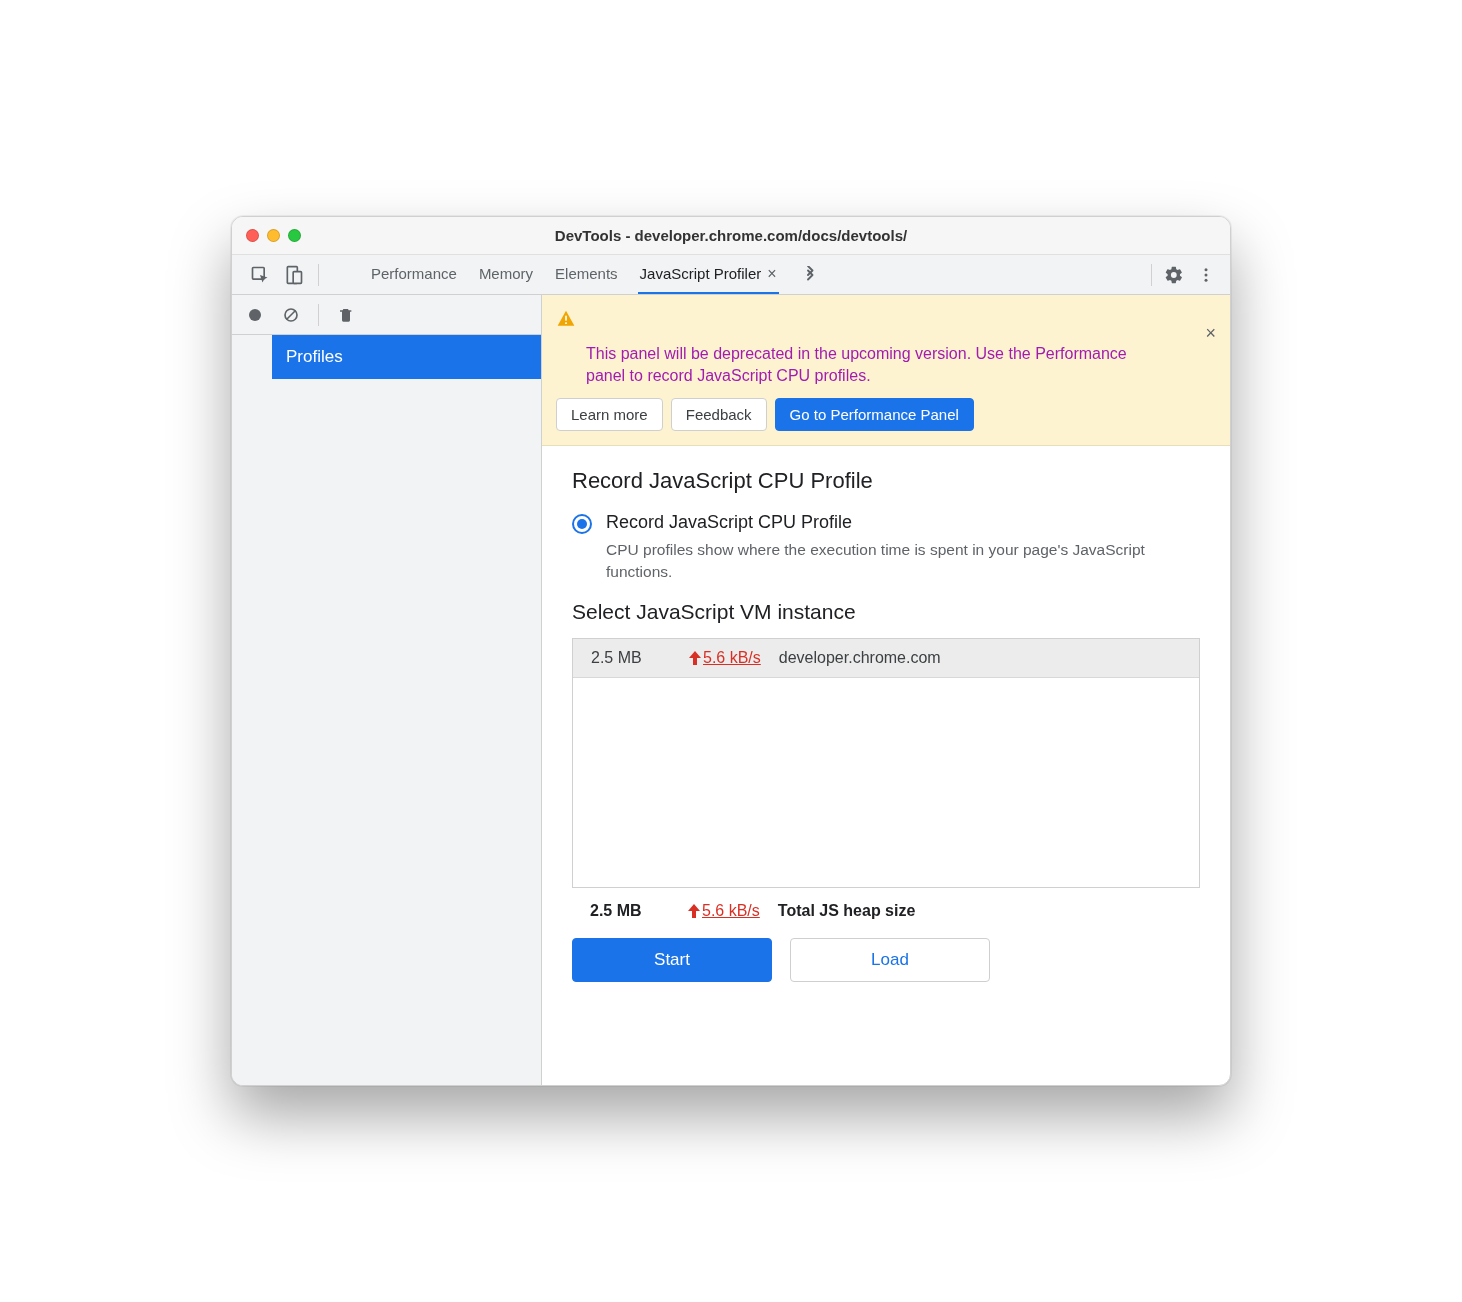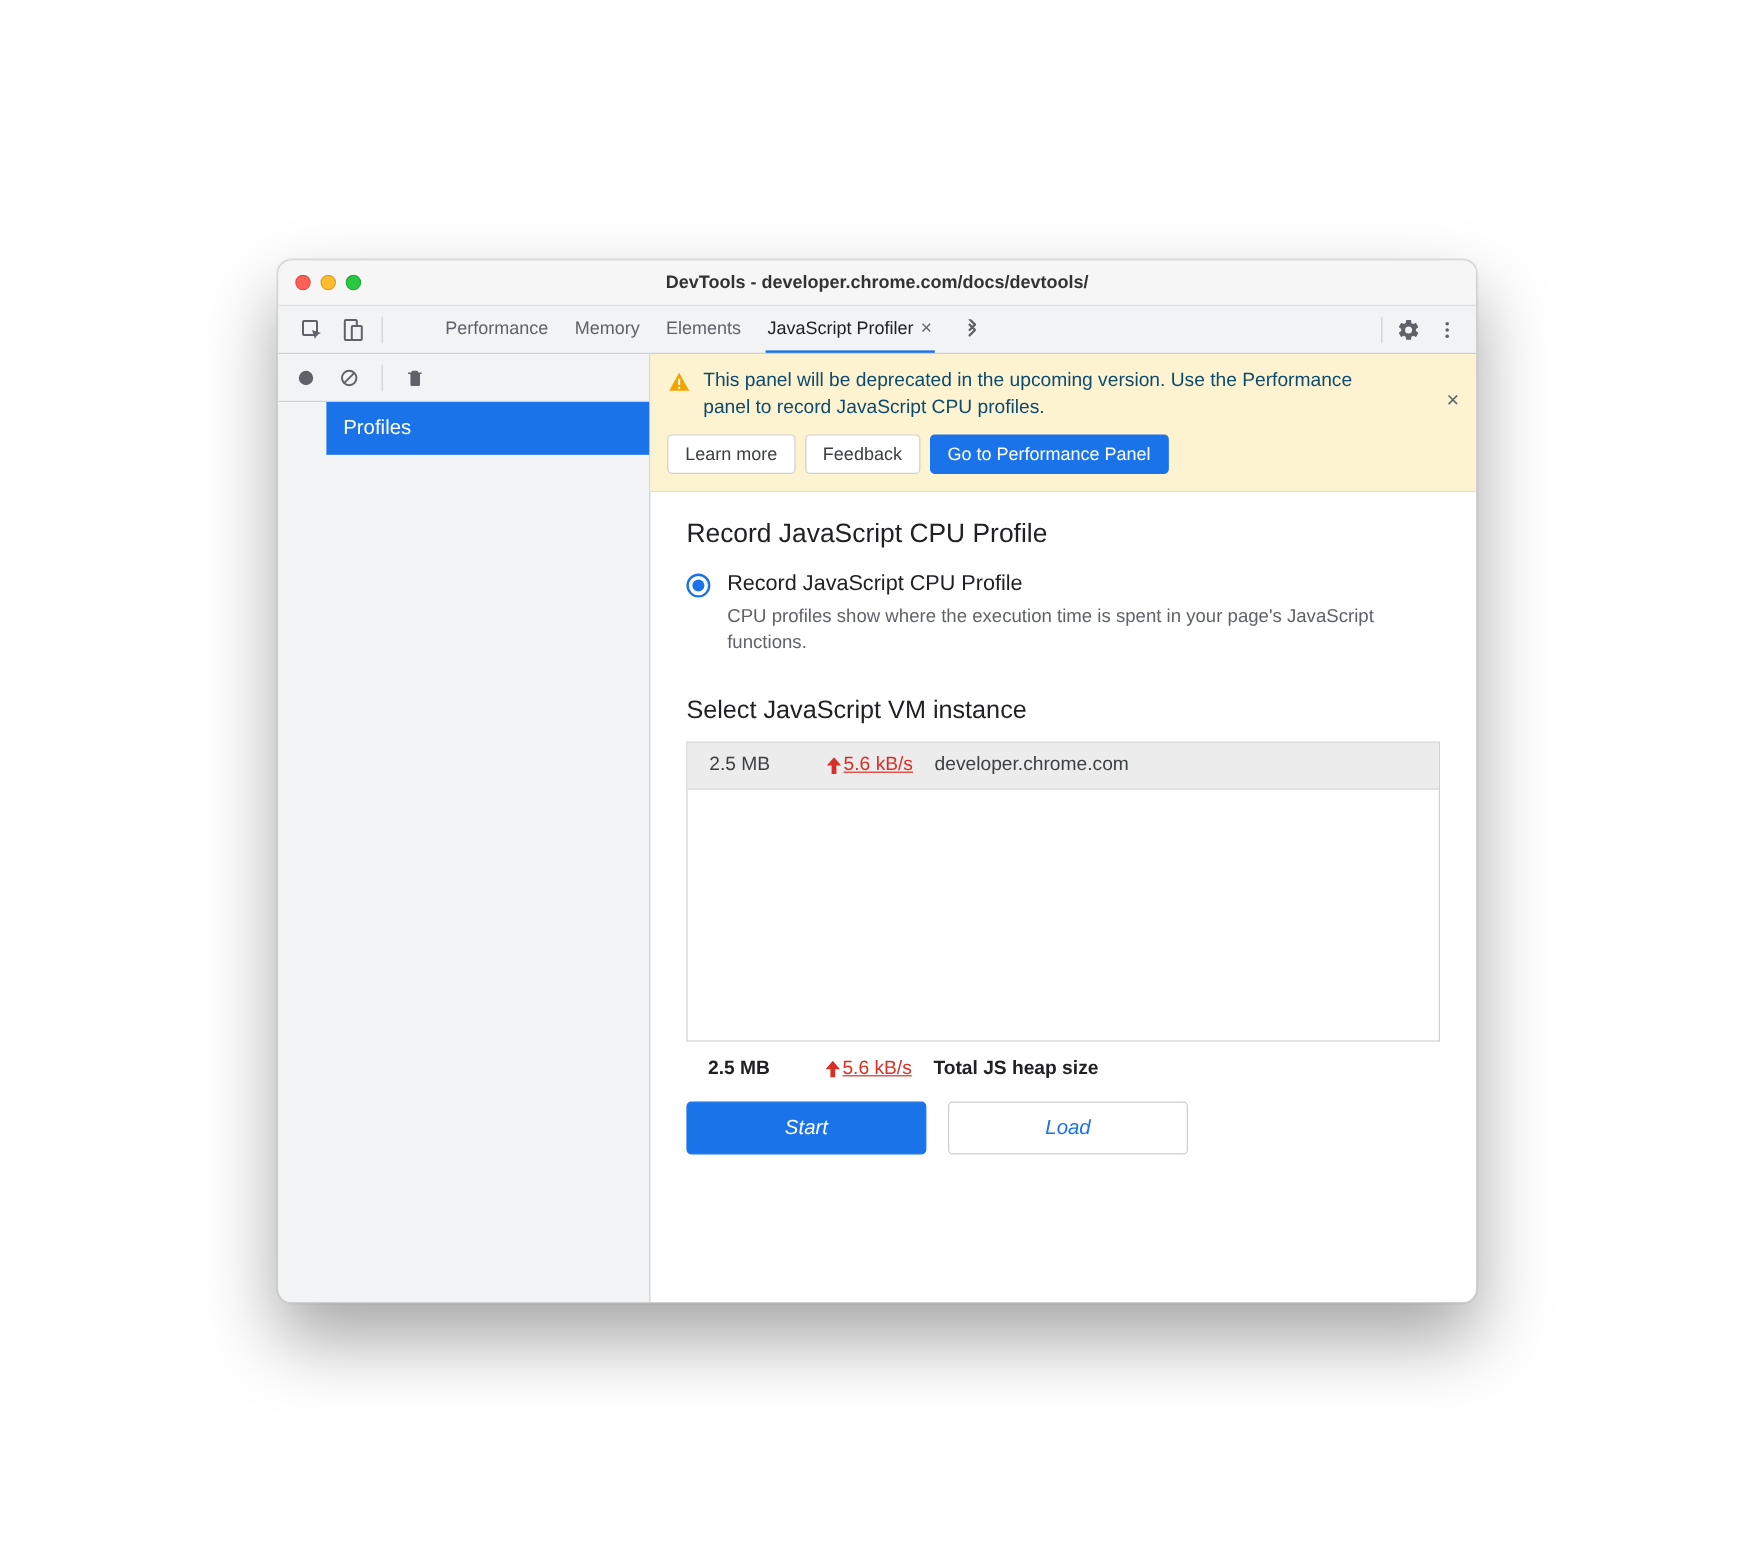--- a/index.html
+++ b/index.html
@@ -92,61 +92,61 @@
   }
   
   .main { flex:1; display:flex; flex-direction:column; min-width:0; }
   .banner {
     background:#fdf3d0; border-bottom:1px solid #e6dfba;
     padding: 12px 14px 14px 14px;
     position:relative;
   }
   .banner-top { display:flex; gap:10px; align-items:flex-start; }
   .warn-icon { flex-shrink:0; margin-top:2px;}
-  .banner-text { font-size:16px; color:#0c4a6e; line-height:1.4; max-width: 560px;}
+  .banner-text { font-size:16px; color:#a21caf; line-height:1.4; max-width: 560px; margin-top: 36px;}
   .banner-close {
     position:absolute; top:28px; right:14px; color:#5f6368; cursor:pointer; font-size:18px;
   }
   .banner-buttons { display:flex; gap:8px; margin-top:10px; margin-left: 0; }
   .btn {
     font-size:15px; padding: 7px 14px; border-radius:4px; cursor:pointer;
     border:1px solid #cfcfcf; background:#fff; color:#3c4043;
   }
   .btn.primary { background:#1a73e8; color:#fff; border-color:#1a73e8; font-weight:500;}
   .content { padding: 22px 30px 20px 30px; flex:1; display:flex; flex-direction:column; overflow:auto;}
   .h1 { font-size:22px; color:#202124; margin-bottom: 18px; font-weight:400;}
   .radio-row { display:flex; gap:14px; align-items:flex-start; }
   .radio {
     width:20px; height:20px; border-radius:50%; border:2px solid #1a73e8;
     display:flex; align-items:center; justify-content:center; flex-shrink:0; margin-top:2px;
   }
   .radio .dot { width:10px; height:10px; border-radius:50%; background:#1a73e8; }
   .radio-label { font-size:18px; color:#202124; }
   .radio-desc { font-size:15.5px; color:#5f6368; margin-top:6px; line-height:1.45; max-width: 560px;}
-  .h2 { font-size:21px; color:#202124; margin-top: 32px; margin-bottom: 14px; font-weight:400;}
+  .h2 { font-size:21px; color:#202124; margin-top: 16px; margin-bottom: 14px; font-weight:400;}
   .vm-list {
     border:1px solid #d0d0d0; height: 250px; background:#fff;
   }
   .vm-row {
     display:flex; align-items:center; gap:18px;
     padding: 10px 18px; background:#ececec; font-size:16px; color:#3c4043;
     border-bottom:1px solid #d8d8d8; cursor:pointer;
   }
   .vm-size { width: 80px; text-align:left; }
   .vm-rate { color:#d93025; font-weight:500; display:flex; align-items:center; gap:2px;text-decoration:underline;}
   .summary-row {
     display:flex; align-items:center; gap:18px;
     padding: 14px 18px 0 18px; font-size:16px; color:#3c4043;
   }
   .summary-row .vm-size { font-weight:700; color:#202124;}
   .summary-row .lbl { font-weight:700; color:#202124;}
   .action-buttons { display:flex; gap:18px; margin-top: 18px; }
   .bigbtn {
     width: 200px; padding: 11px 0; text-align:center; font-size:17px;
-    border-radius:4px; cursor:pointer; font-weight:500;font-style:italic;
+    border-radius:4px; cursor:pointer; font-weight:500;
   }
   .bigbtn.start { background:#1a73e8; color:#fff; border:1px solid #1a73e8;}
   .bigbtn.load { background:#fff; color:#1a73e8; border:1px solid #cfcfcf;}
   svg { display:block; }
 </style>
 </head>
 <body>
 
 <div class="window">
 

